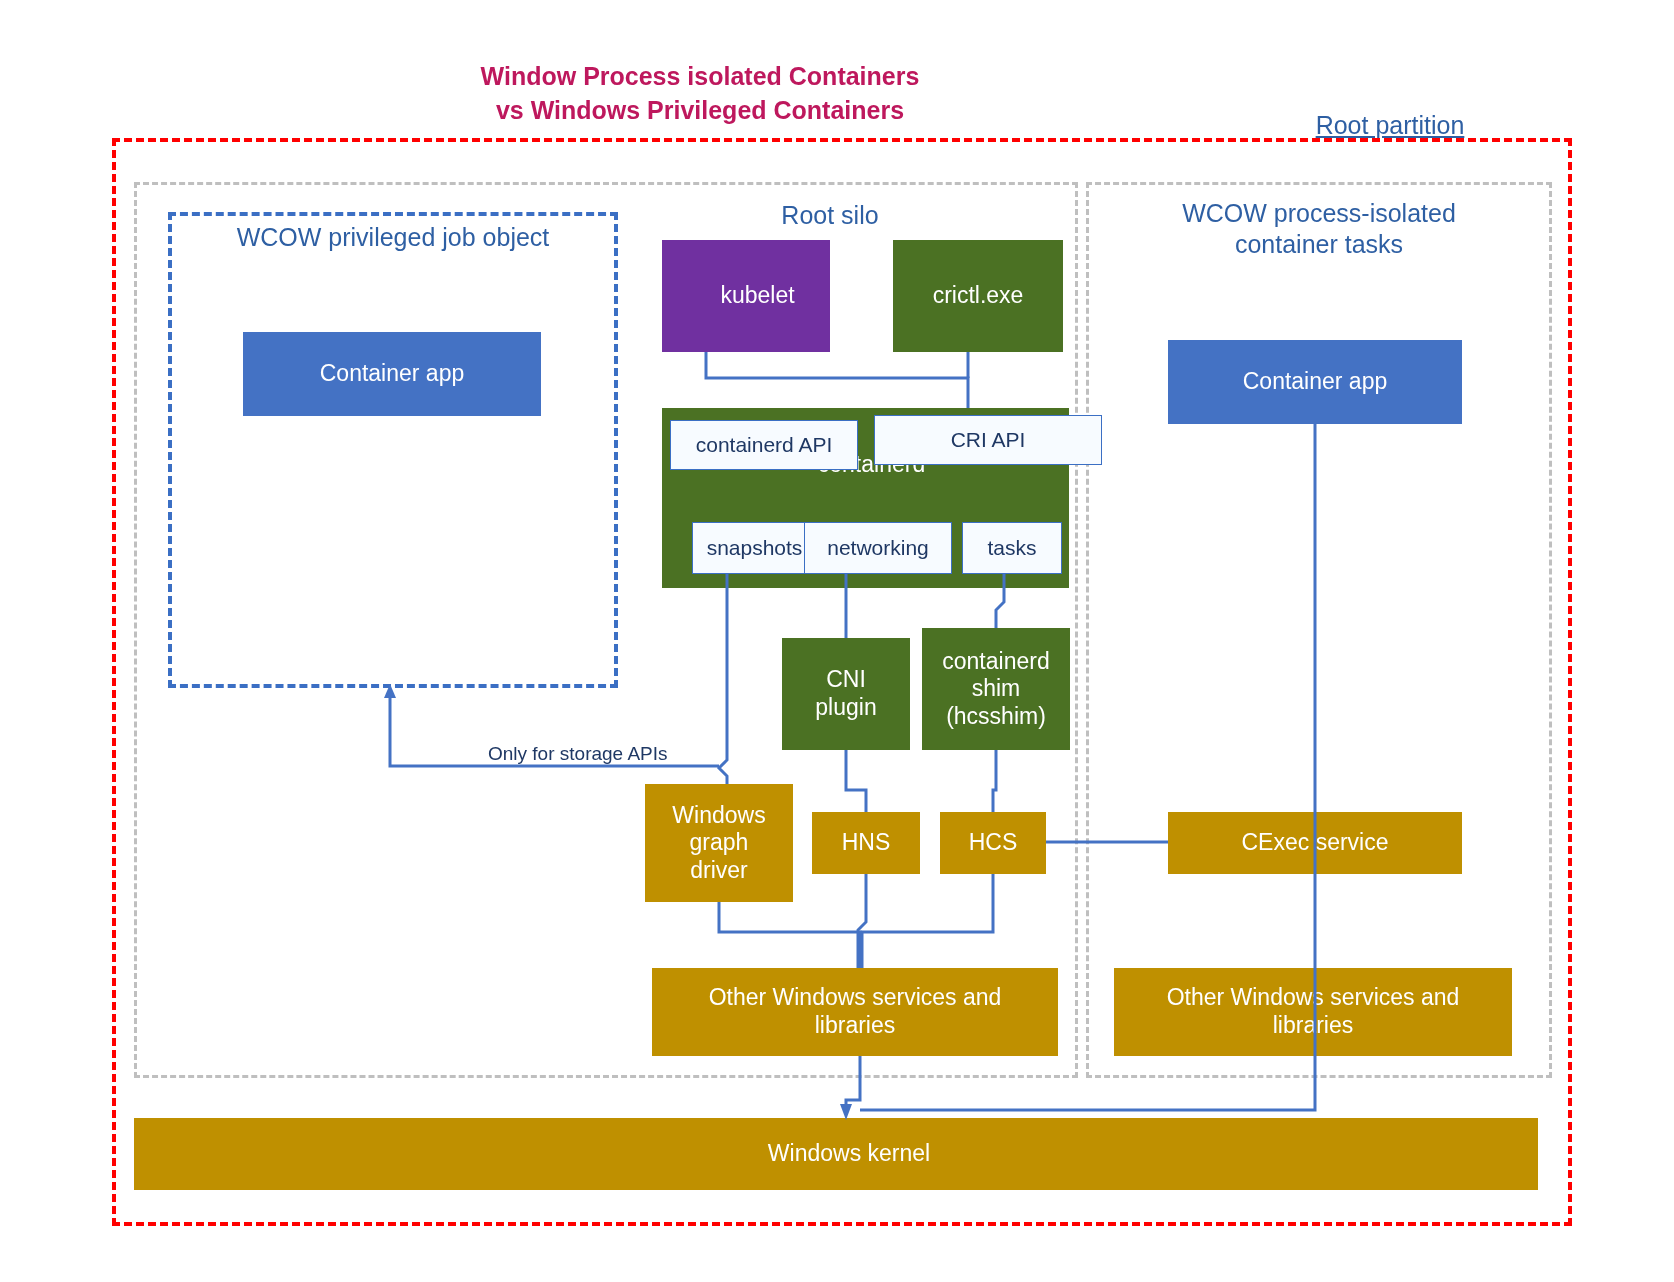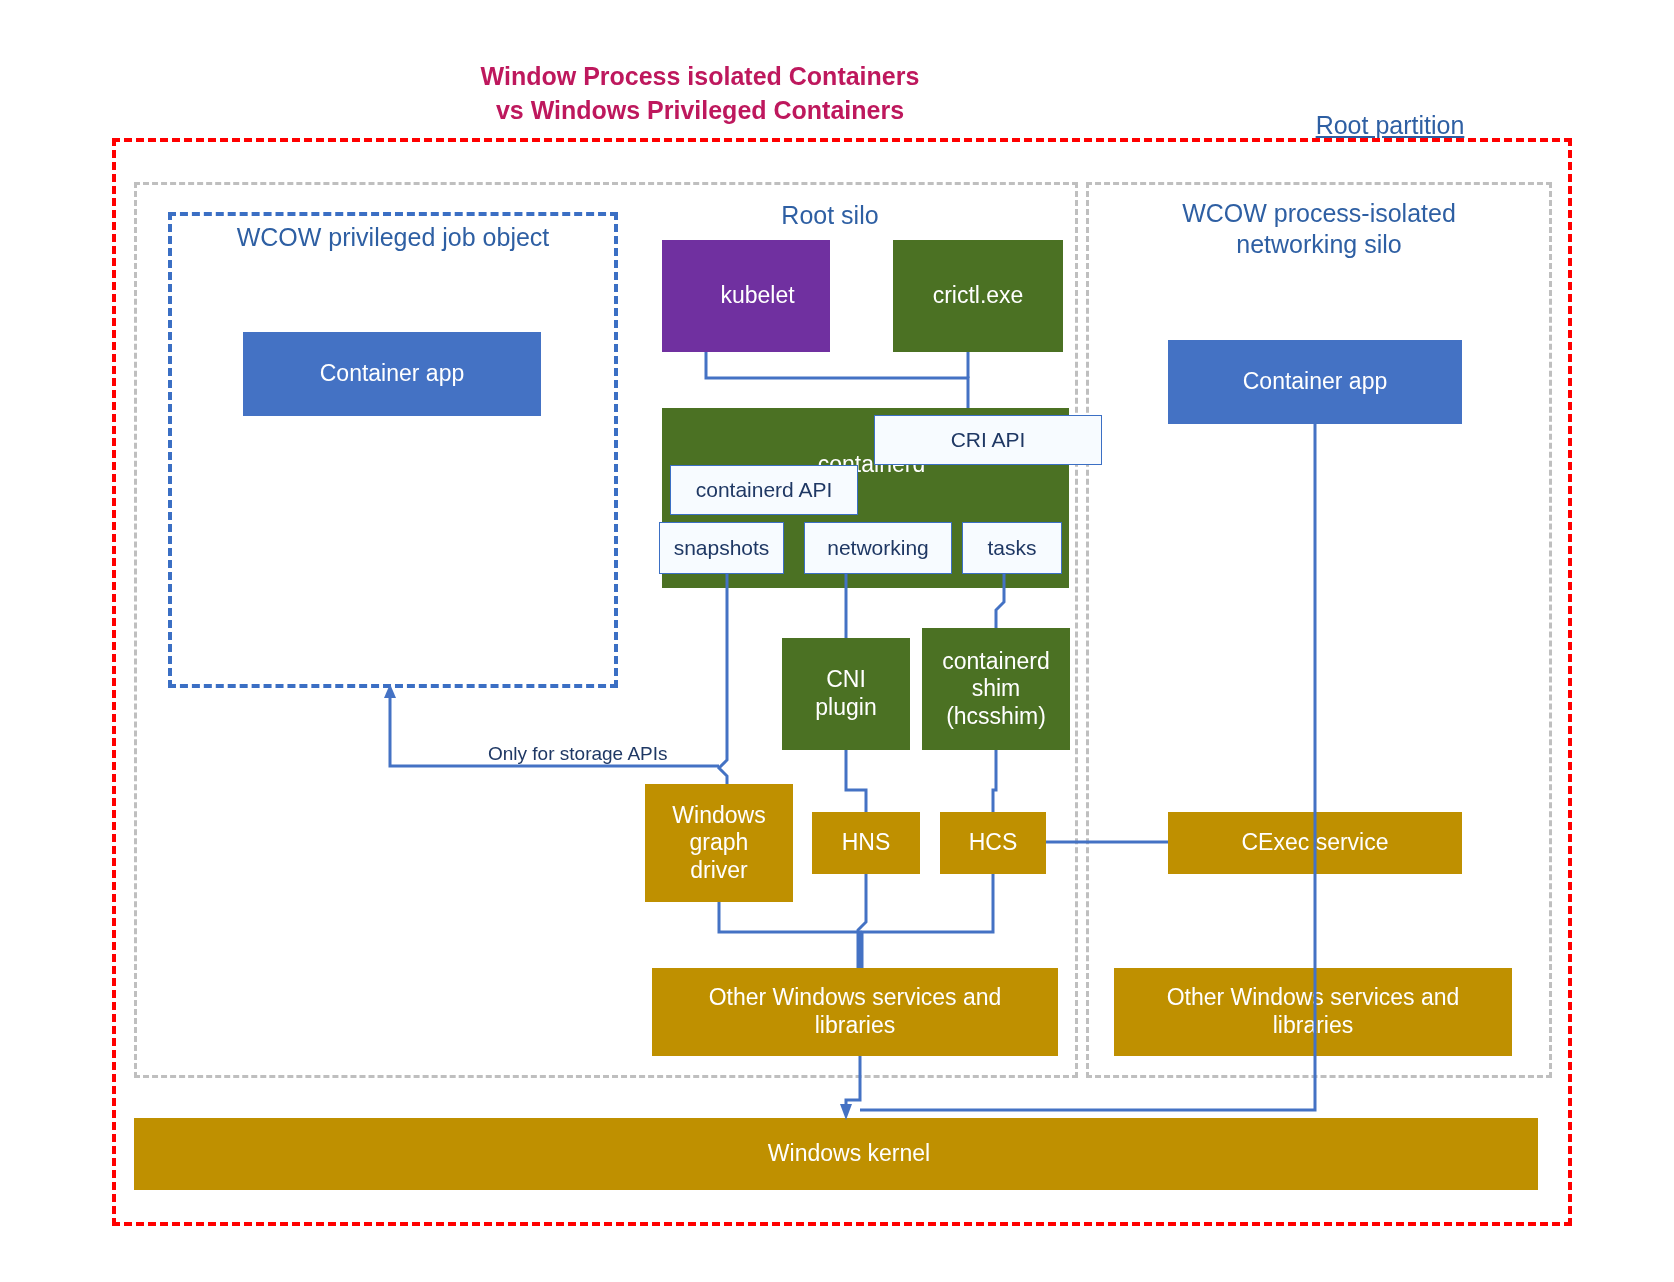--- a/index.html
+++ b/index.html
@@ -118,35 +118,35 @@
 
   <div class="abs blue-dashed" style="left:168px; top:212px; width:450px; height:476px;"></div>
   <div class="abs blue-dashed-top" style="left:168px; top:212px; width:450px; height:0;"></div>
 
   <div class="abs label-blue" style="left:178px; top:222px; width:430px;">WCOW privileged job object</div>
 
   <div class="abs label-blue" style="left:680px; top:200px; width:300px;">Root silo</div>
 
   <div class="abs label-blue" style="left:1096px; top:198px; width:446px;">
     <div>WCOW process-isolated</div>
-    <div>networking silo</div>
+    <div>container tasks</div>
   </div>
 
   <div class="abs box blue" style="left:243px; top:332px; width:298px; height:84px;">Container app</div>
 
   <div class="abs box purple" style="left:662px; top:240px; width:168px; height:112px;">kubelet</div>
 
   <div class="abs box green" style="left:893px; top:240px; width:170px; height:112px;">crictl.exe</div>
 
   <div class="abs box green" style="left:662px; top:408px; width:407px; height:180px; display:block;">
     <div class="containerd-label" style="top:43px;">containerd</div>
   </div>
-  <div class="abs subbox" style="left:670px; top:420px; width:188px; height:50px;margin-top:45px;">containerd API</div>
+  <div class="abs subbox" style="left:670px; top:420px; width:188px; height:50px;">containerd API</div>
   <div class="abs subbox" style="left:874px; top:415px; width:228px; height:50px;">CRI API</div>
-  <div class="abs subbox" style="left:659px; top:522px; width:125px; height:52px;">snapshots</div>
+  <div class="abs subbox" style="left:692px; top:522px; width:125px; height:52px;">snapshots</div>
   <div class="abs subbox" style="left:804px; top:522px; width:148px; height:52px;">networking</div>
   <div class="abs subbox" style="left:962px; top:522px; width:100px; height:52px;">tasks</div>
 
   <div class="abs box green" style="left:782px; top:638px; width:128px; height:112px; flex-direction:column;">
     <div>CNI</div>
     <div>plugin</div>
   </div>
 
   <div class="abs box green" style="left:922px; top:628px; width:148px; height:122px; flex-direction:column;">
     <div>containerd</div>

